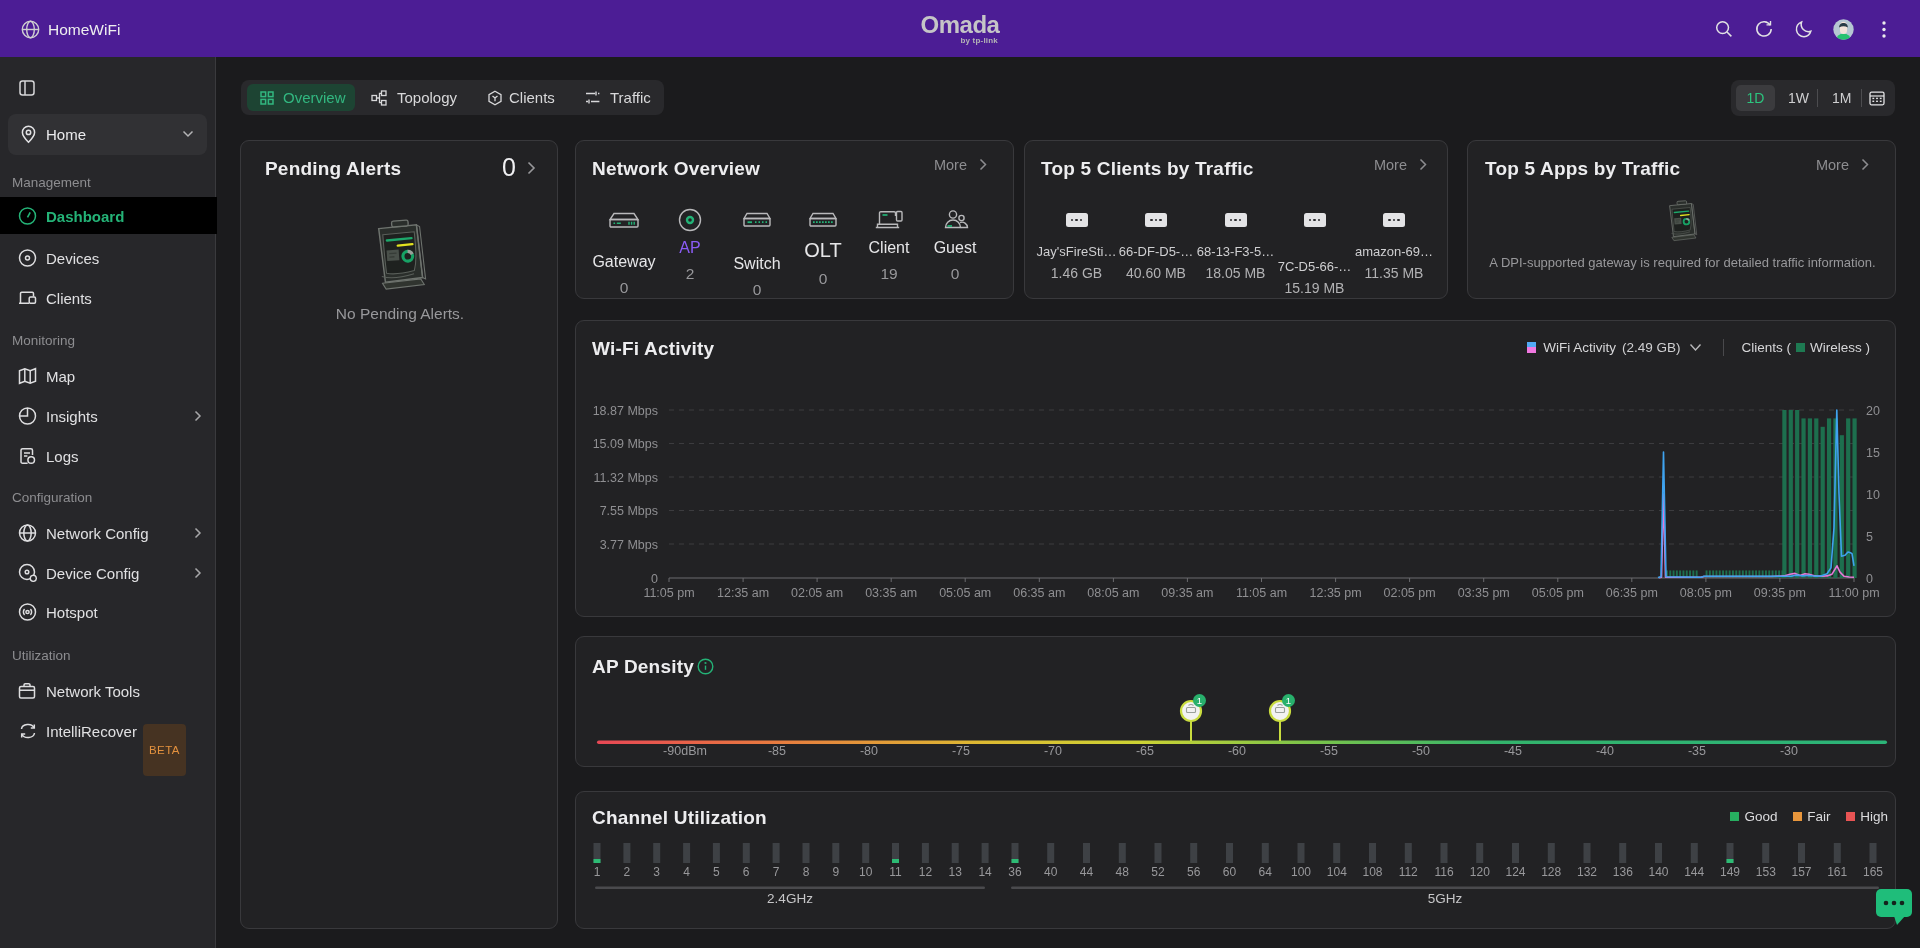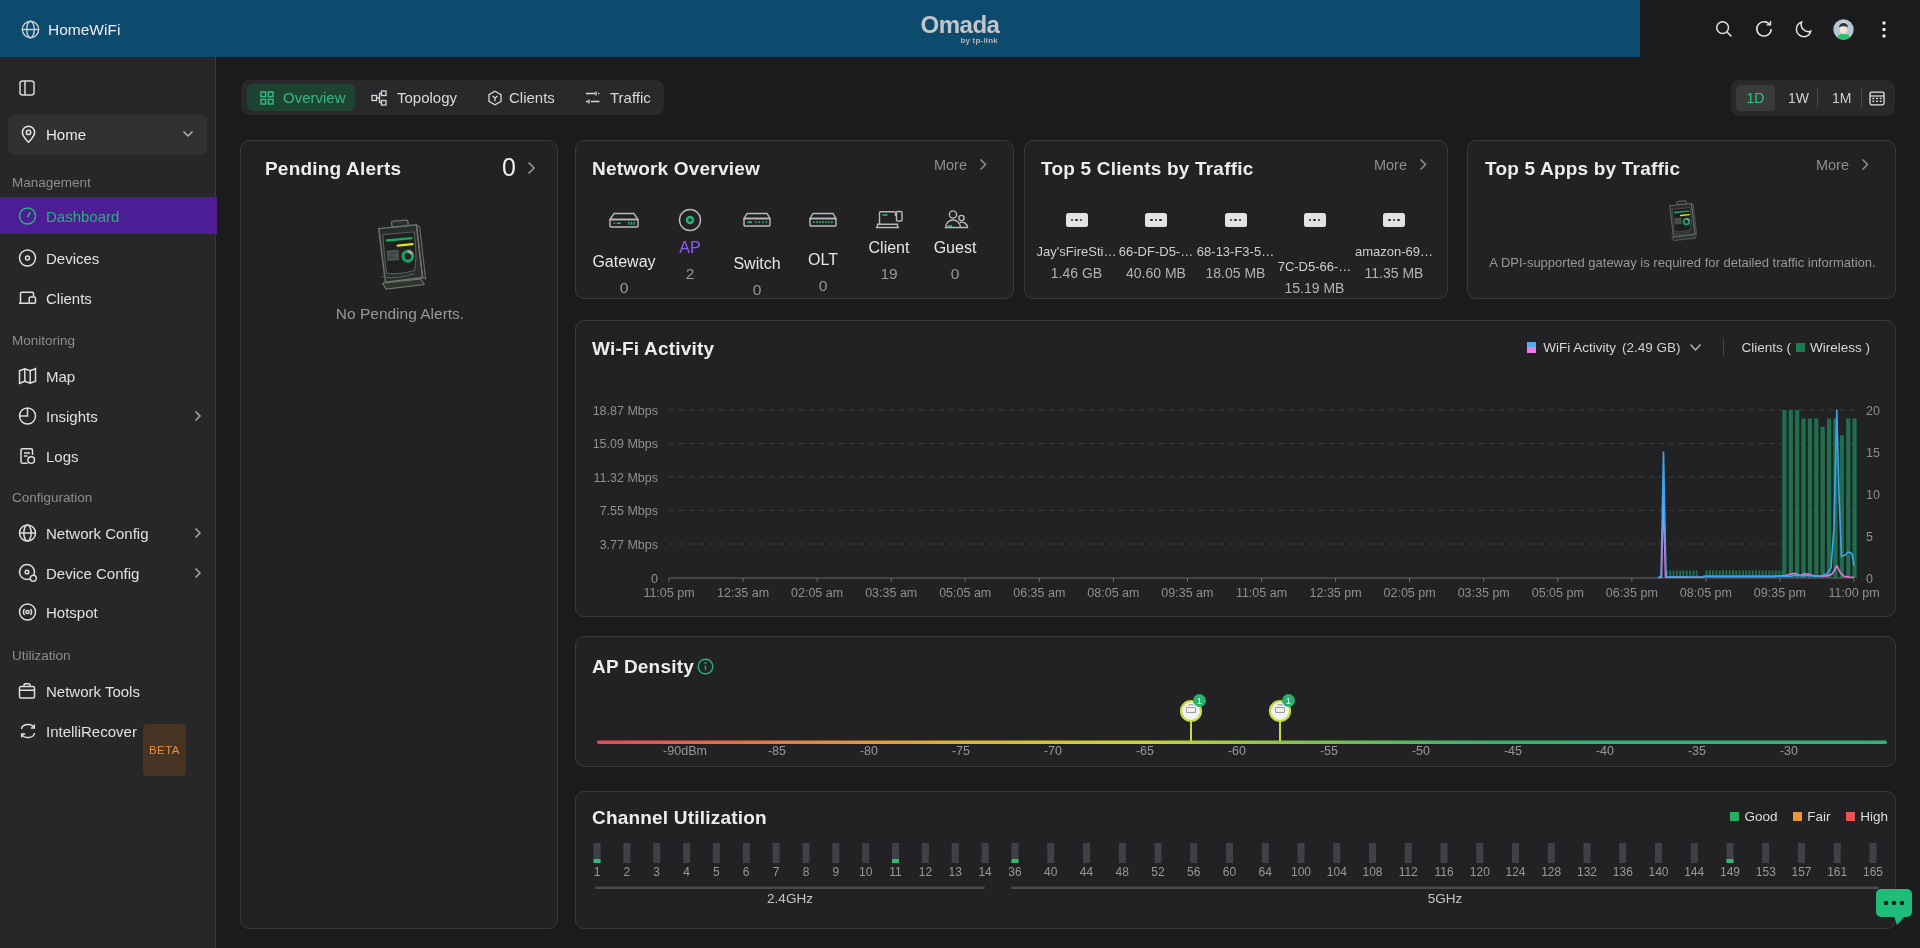--- a/index.html
+++ b/index.html
@@ -1,29 +1,29 @@
 <!DOCTYPE html>
 <html><head>
 <meta charset="utf-8">
 <style>
   * { margin:0; padding:0; box-sizing:border-box; }
   html,body { width:1920px; height:948px; overflow:hidden; background:#1b1b1d; }
   body { font-family:"Liberation Sans", sans-serif; color:#e4e4e6; }
   #app { position:relative; width:1920px; height:948px; }
   .abs { position:absolute; }
   
-  #topbar { position:absolute; left:0; top:0; width:1640px; height:57px; background:#0c4a6e;padding-left:20px; }
+  #topbar { position:absolute; left:0; top:0; width:1920px; height:57px; background:#4c1d95;padding-left:20px; }
   
   #sidebar { position:absolute; left:0; top:57px; width:216px; height:891px; background:#27272a; border-right:1px solid #3a3a3d; }
   .seclabel { position:absolute; left:12px; font-size:13.5px; color:#8d8d90; }
   .navrow { position:absolute; left:0; width:216px; height:40px; }
   .navrow .txt { position:absolute; left:46px; top:50%; transform:translateY(-50%); font-size:15px; color:#e0e0e2; }
   .navrow svg.ic { position:absolute; left:18px; top:50%; transform:translateY(-50%); }
   .navrow svg.chev { position:absolute; right:14px; top:50%; transform:translateY(-50%); }
-  .selrow { background:#4c1d95; }
+  .selrow { background:#000000;font-weight:bold; }
   .selrow .txt { color:#24b377; }
   
   .card { position:absolute; background:#222224; border:1px solid #39393c; border-radius:9px; }
   .ctitle { position:absolute; font-size:19px; font-weight:700; color:#ededef; letter-spacing:.2px; }
   .more { position:absolute; font-size:14.5px; color:#8d8d90; }
 </style>
 </head>
 <body>
 <div id="app">
   <div id="topbar">
@@ -297,21 +297,21 @@
           <div style="margin-top:8px;font-size:15.5px;color:#98989b">0</div>
         </div>
         <div class="abs" style="left:207px;top:62px;width:80px;text-align:center">
           <div style="height:34px;display:flex;align-items:center;justify-content:center">
             <svg width="30" height="26" viewBox="0 0 30 26" fill="none">
 <path d="M5 6.5 h20 l3 5 h-26 z" stroke="#b9b9bb" stroke-width="1.4"></path>
 <rect x="2" y="11.5" width="26" height="7.5" rx="1" stroke="#b9b9bb" stroke-width="1.4"></rect>
 <path d="M5 15.2h1.7 M8 15.2h1.7 M11 15.2h1.7 M14 15.2h1.7 M17 15.2h1.7 M20 15.2h1.7 M23 15.2h1.7" stroke="#23b377" stroke-width="1.8"></path>
 </svg>
           </div>
-          <div style="margin-top:14px;font-size:16px;color:#e6e6e8">OLT</div>
+          <div style="margin-top:2px;font-size:20px;color:#e6e6e8">OLT</div>
           <div style="margin-top:8px;font-size:15.5px;color:#98989b">0</div>
         </div>
         <div class="abs" style="left:273px;top:62px;width:80px;text-align:center">
           <div style="height:34px;display:flex;align-items:center;justify-content:center">
             <svg width="30" height="28" viewBox="0 0 30 28" fill="none">
 <path d="M5.5 18 V7 a1.3 1.3 0 0 1 1.3 -1.3 h13.4 a1.3 1.3 0 0 1 1.3 1.3 v3" stroke="#b9b9bb" stroke-width="1.4"></path>
 <path d="M8.5 9 h5" stroke="#23b377" stroke-width="1.7"></path>
 <rect x="22.5" y="5.5" width="5.5" height="9.5" rx="1" stroke="#b9b9bb" stroke-width="1.4"></rect>
 <path d="M3.5 21.5 h20 v-3.2 h-20 z M1.8 21.5 h23.4" stroke="#b9b9bb" stroke-width="1.4"></path>
 </svg>

